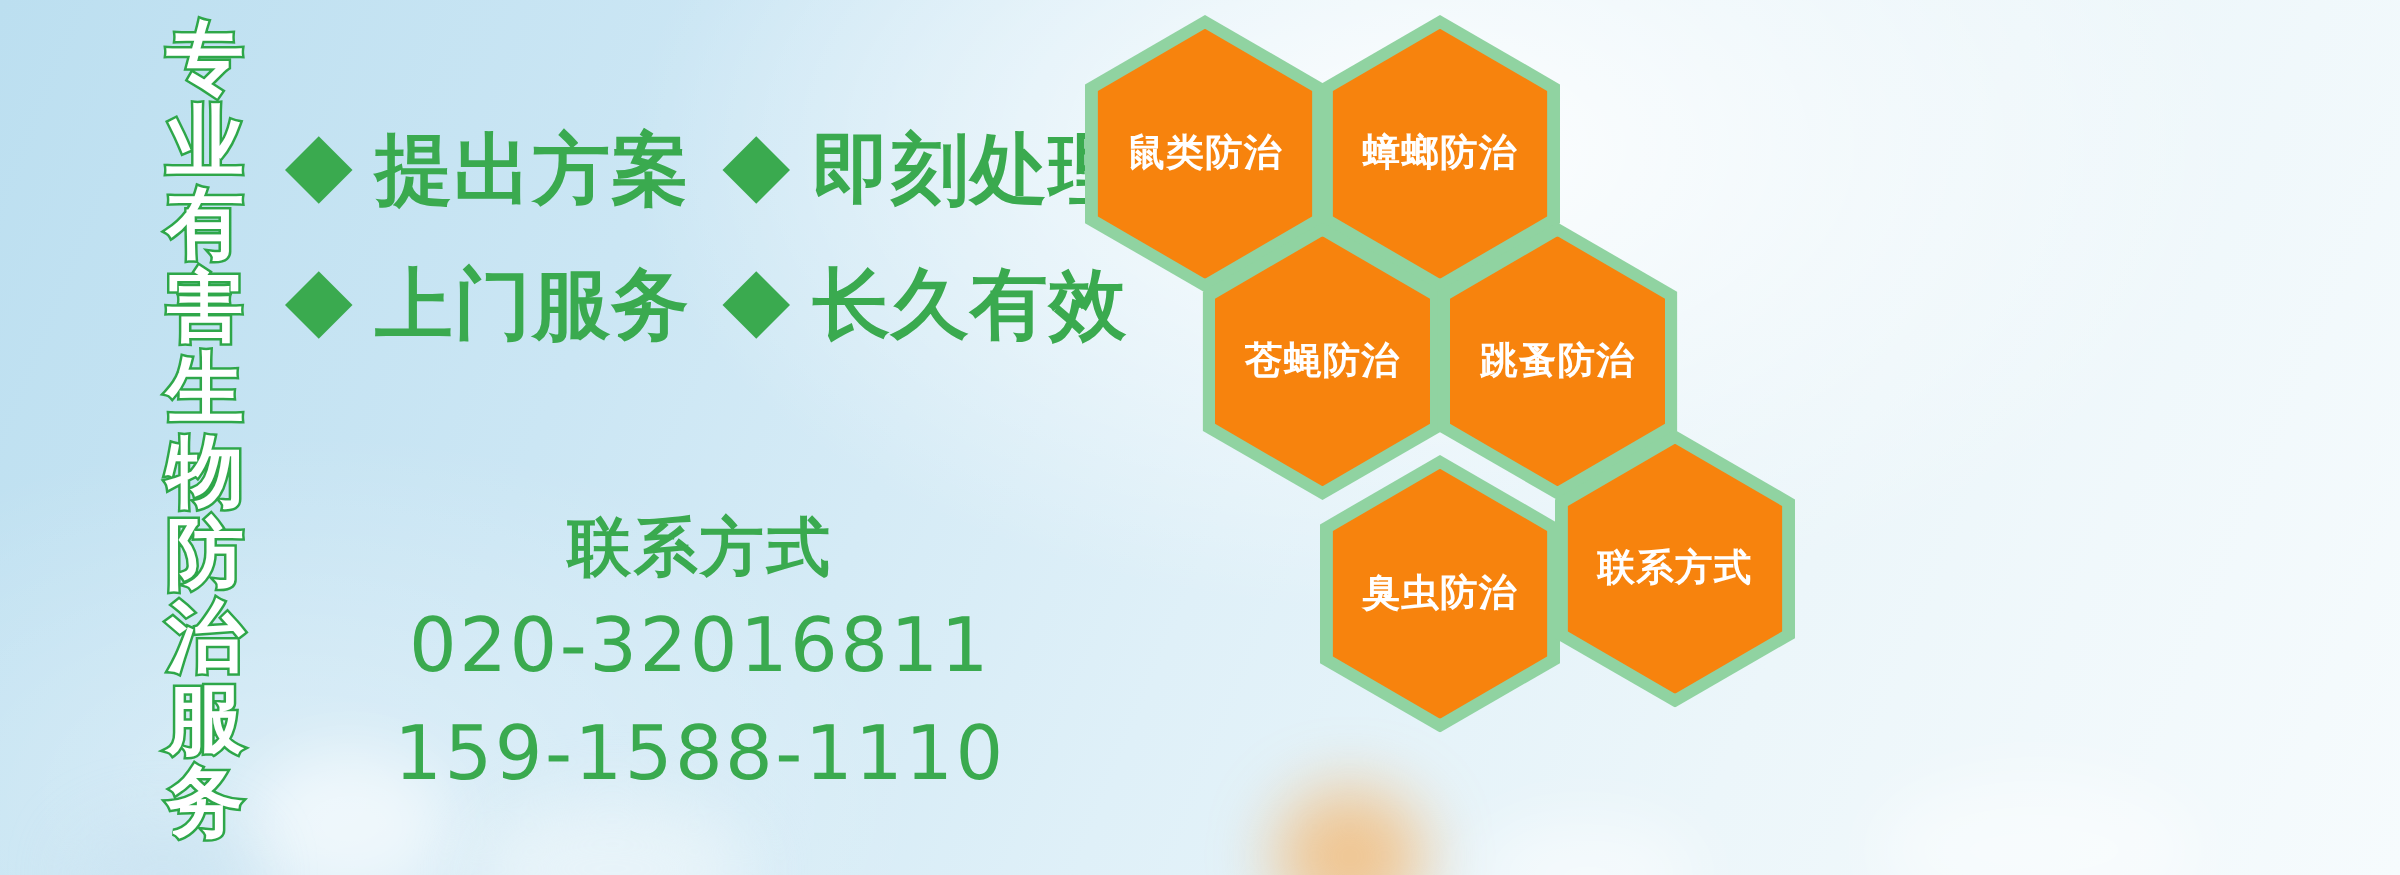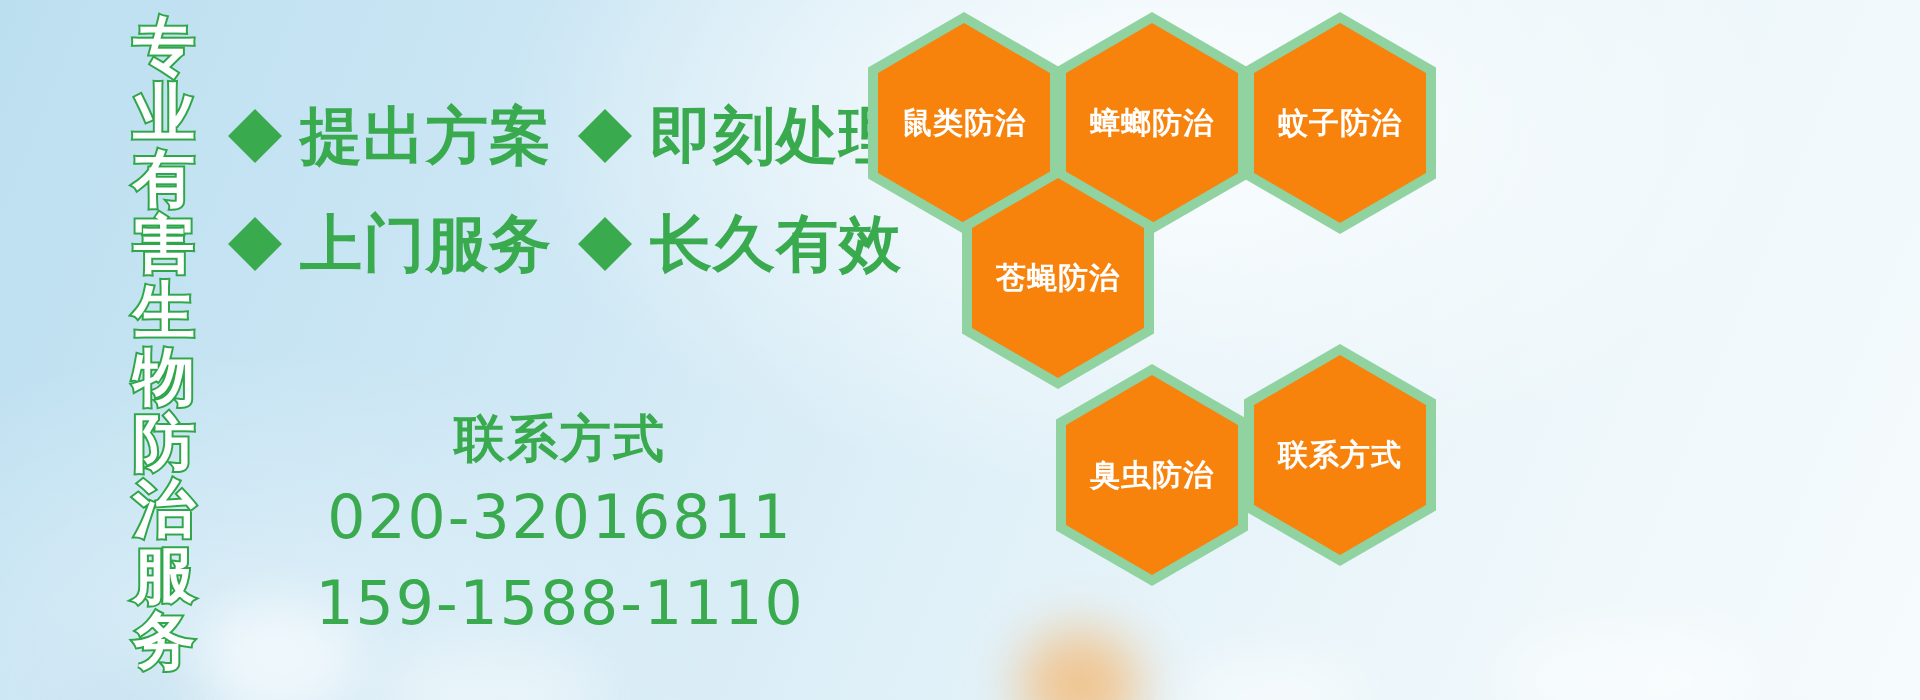--- a/index.html
+++ b/index.html
@@ -106,21 +106,21 @@
   .hex-label {
     font-family:"DejaVu Sans","Liberation Sans",sans-serif;
     font-size:30px; line-height:34px; font-weight:700;
     color:#ffffff; letter-spacing:1px; white-space:nowrap;
   }
 
   
   .hex.r1c1 { left:8px;   top:12px; }
   .hex.r1c2 { left:196px; top:12px; }
   .hex.r1c3 { left:384px; top:12px; }
-  .hex.r2c1 { left:102px; top:167px; }
+  .hex.r2c1 { left:102px; top:178px; }
   .hex.r2c2 { left:290px; top:178px; }
   .hex.r3c1 { left:8px;   top:344px; }
   .hex.r3c2 { left:196px; top:364px; }
   .hex.r3c3 { left:384px; top:344px; }
 </style>
 </head>
 <body>
 
 <div id="banner">
 
@@ -180,31 +180,31 @@
     <div class="hex r1c1">
       <div class="hex-inner">
         <span class="hex-label">鼠类防治</span>
       </div>
     </div>
     <div class="hex r1c2">
       <div class="hex-inner">
         <span class="hex-label">蟑螂防治</span>
       </div>
     </div>
-    <div class="hex r1c3">
-      <div class="hex-inner">
-        <span class="hex-label">蚊子防治</span>
-      </div>
-    </div>
 
     <div class="hex r2c1">
       <div class="hex-inner">
         <span class="hex-label">苍蝇防治</span>
       </div>
     </div>
+    <div class="hex r2c2">
+      <div class="hex-inner">
+        <span class="hex-label">跳蚤防治</span>
+      </div>
+    </div>
 
     <div class="hex r3c2">
       <div class="hex-inner">
         <span class="hex-label">臭虫防治</span>
       </div>
     </div>
     <div class="hex r3c3">
       <div class="hex-inner">
         <span class="hex-label">联系方式</span>
       </div>

